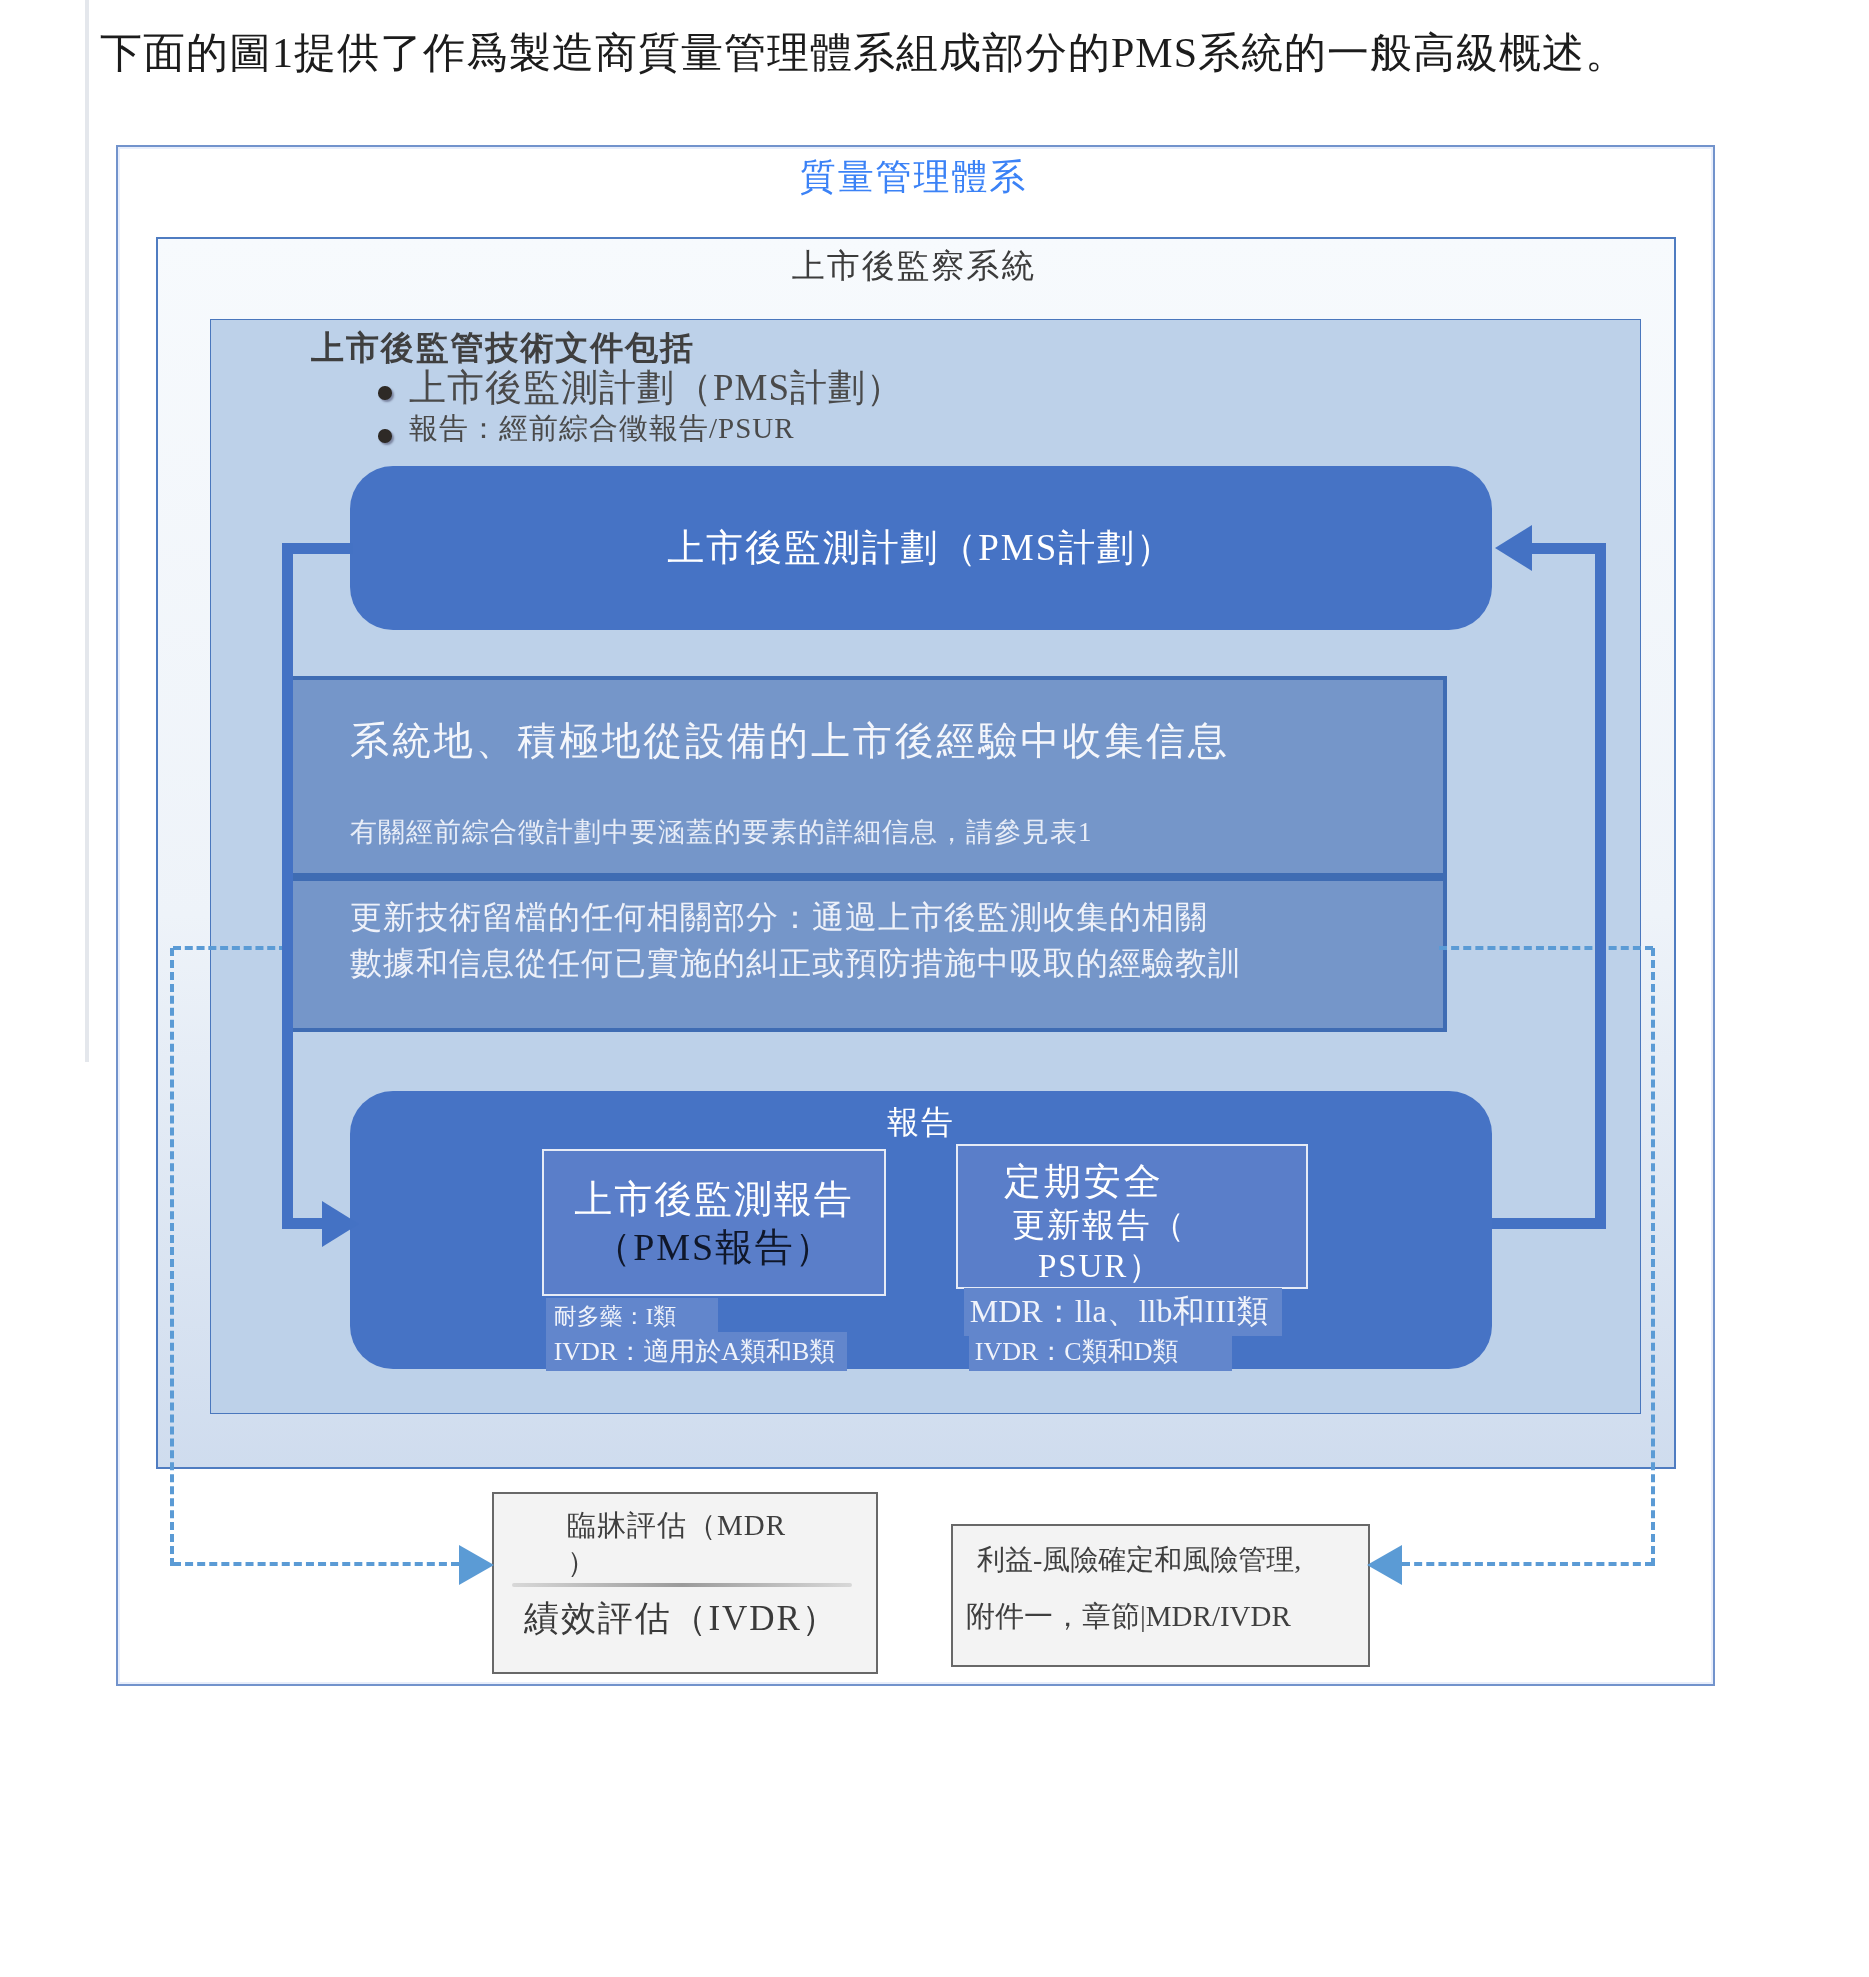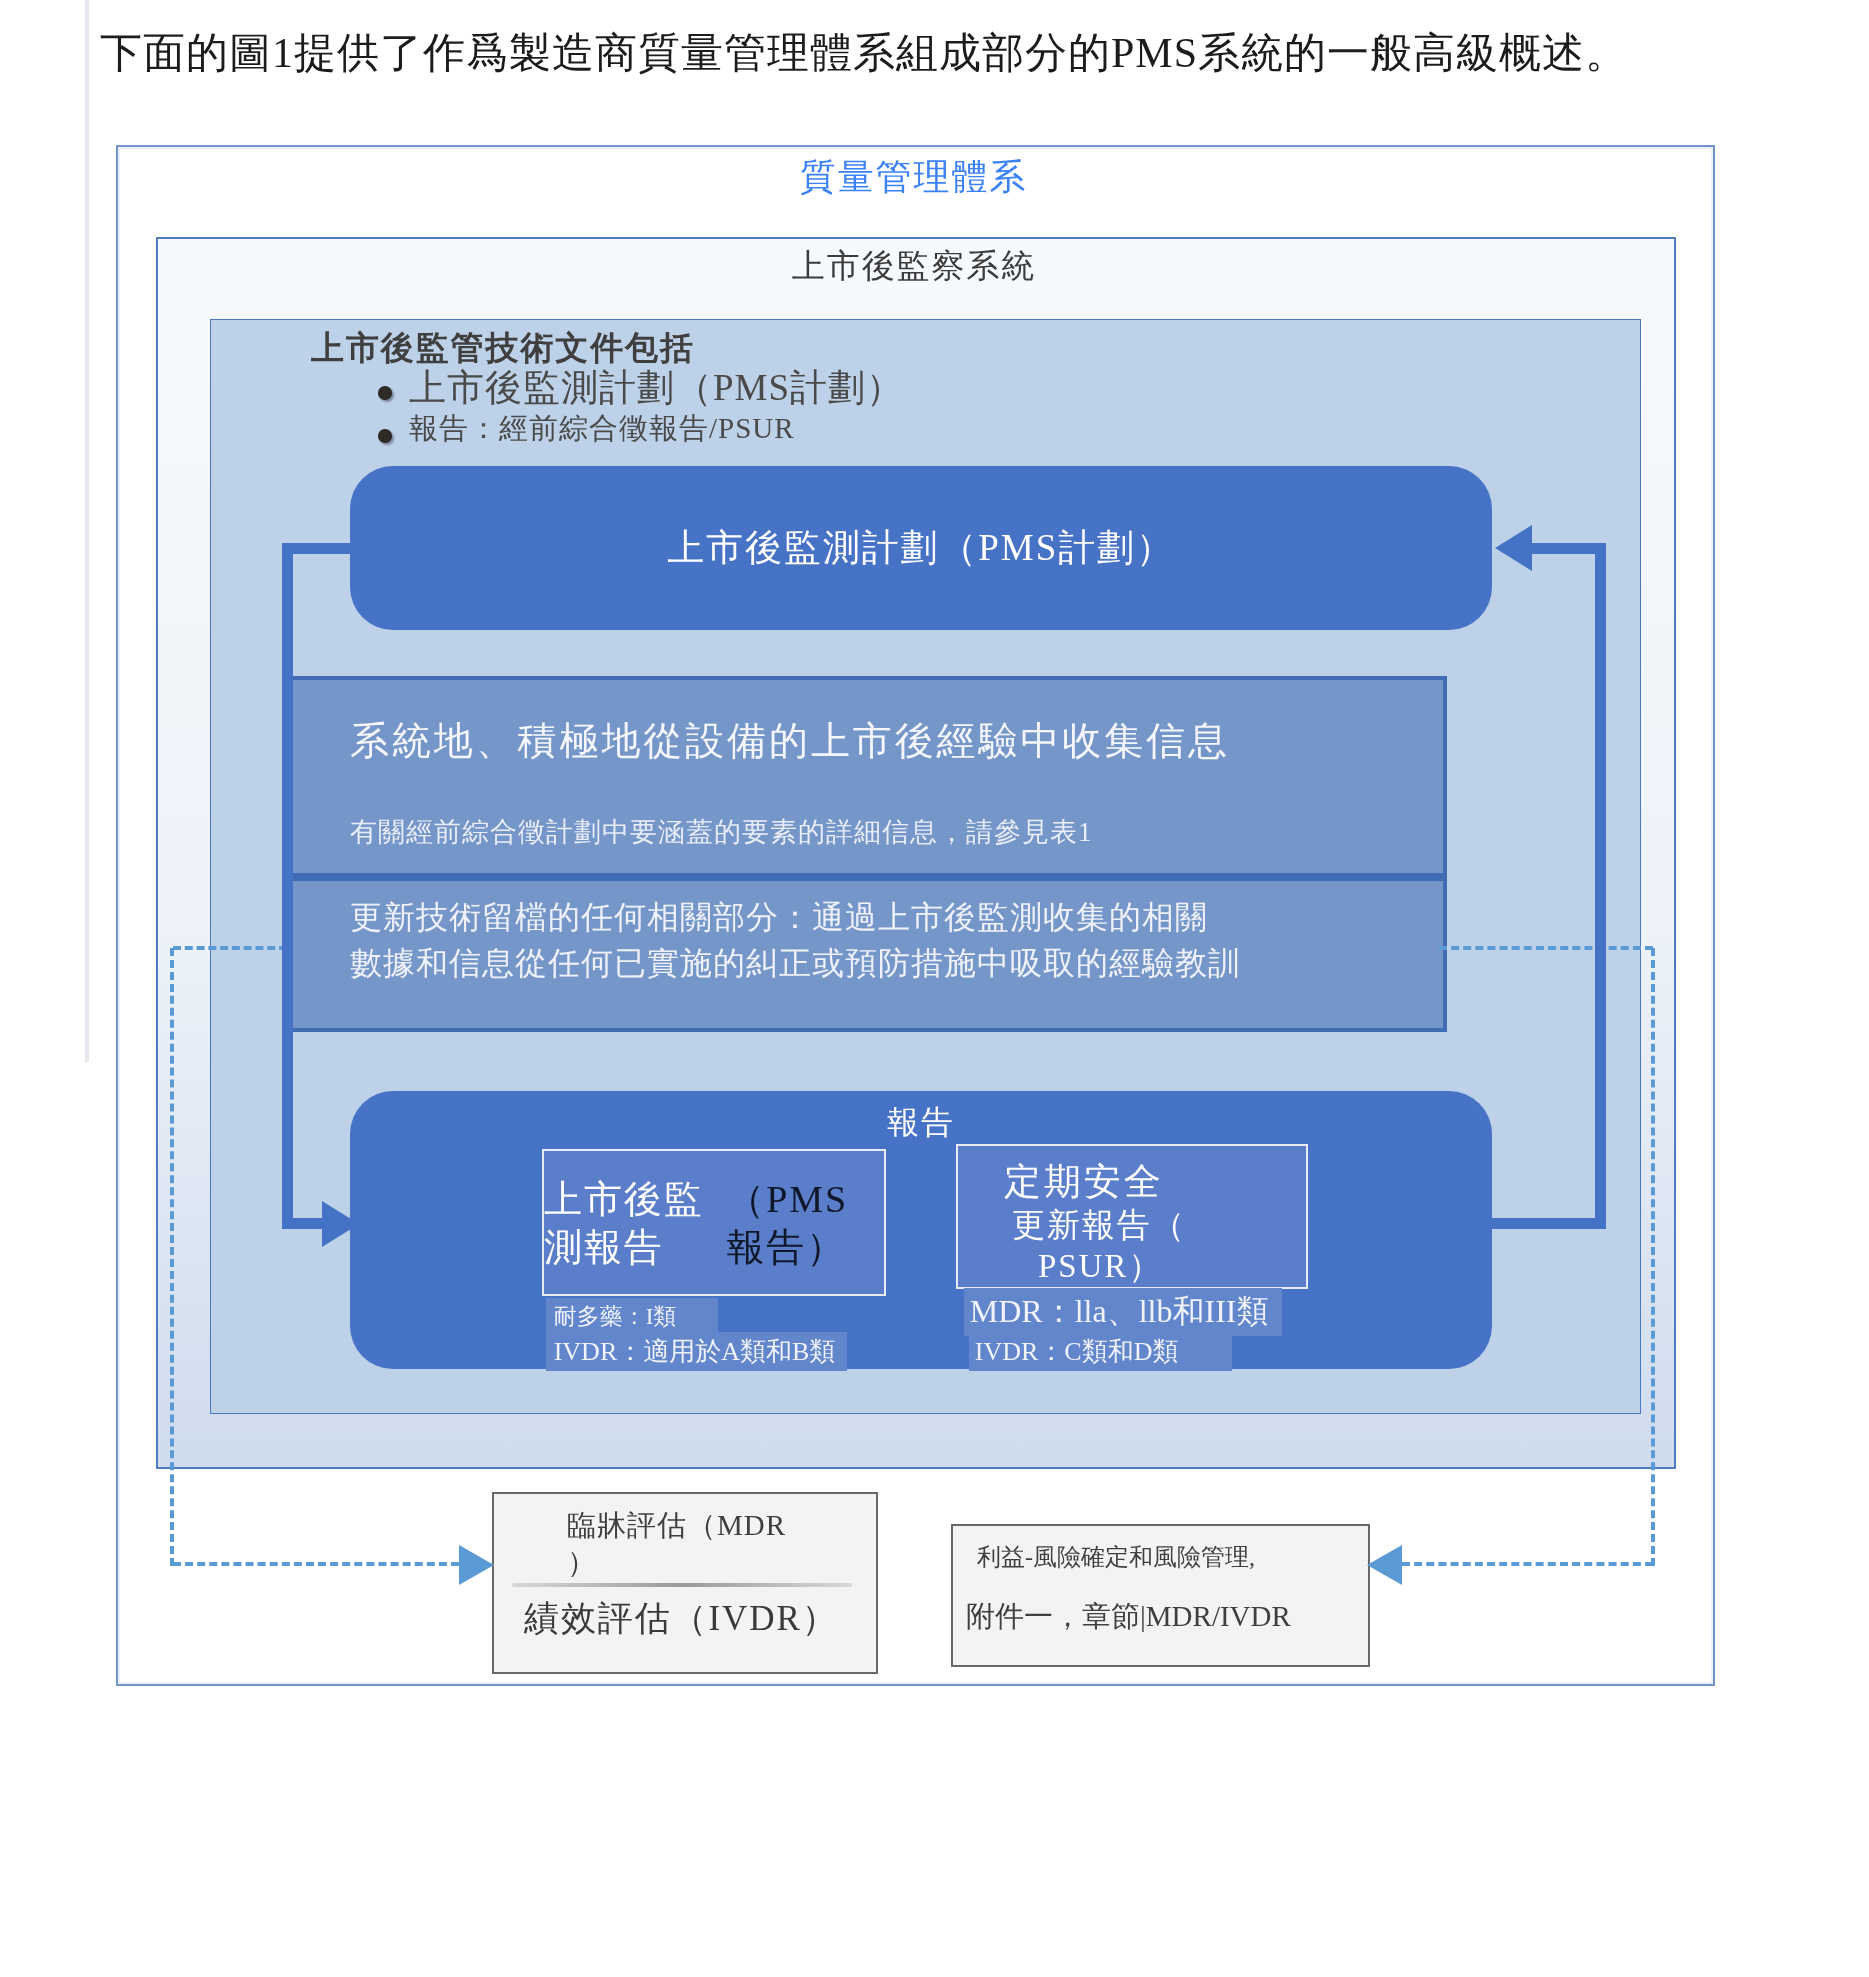--- a/index.html
+++ b/index.html
@@ -30,21 +30,21 @@
   .collect-box{left:287px;top:676px;width:1152px;height:193px;background:#7596c9;border:4.8px solid #3f6cb3;}
   .collect-title{left:350px;top:714px;font-size:39px;color:#f4f6fb;letter-spacing:2.9px;}
   .collect-sub{left:350px;top:814px;font-size:27px;color:#e8edf7;letter-spacing:1px;}
 
   .update-box{left:287px;top:877px;width:1152px;height:147px;background:#7596c9;border:4.8px solid #3f6cb3;}
   .update-text{left:350px;top:894px;font-size:32px;color:#eef1f9;line-height:46px;letter-spacing:1px;}
 
   .report-box{left:350px;top:1091px;width:1142px;height:278px;background:#4673c5;border-radius:43px;}
   .report-label{left:350px;top:1101px;width:1142px;font-size:32px;color:#ffffff;letter-spacing:1.9px;}
 
-  .pms-report-box{left:542px;top:1149px;width:340px;height:143px;background:#5a7ec9;border:2.9px solid #e6ebf6;display:flex;align-items:center;justify-content:center;}
+  .pms-report-box{left:542px;top:1149px;width:340px;height:143px;background:#5a7ec9;border:2.9px solid #e6ebf6;display:flex;flex-direction:column;align-items:center;justify-content:center;}
   .pms-report-box .l1{font-size:38px;color:#fff;letter-spacing:1.9px;line-height:48px;}
   .pms-report-box .l2{font-size:38px;color:#0f172a;letter-spacing:1.9px;line-height:48px;}
 
   .psur-report-box{left:956px;top:1144px;width:348px;height:141px;background:#5a7ec9;border:2.9px solid #e6ebf6;}
   .psur-l1{left:1004px;top:1157px;font-size:37px;color:#fff;letter-spacing:2.9px;}
   .psur-l2{left:1012px;top:1203px;font-size:33px;color:#fff;letter-spacing:1.9px;}
   .psur-l3{left:1012px;top:1244px;font-size:33px;color:#fff;letter-spacing:1.9px;margin-left:26px;}
 
   .note{color:#f0f3fa;background:#6286cc;}
   .note-mdd{left:546px;top:1298px;font-size:23px;padding:2.9px 42px 2.9px 7.7px;}
@@ -53,21 +53,21 @@
   .note-ivdr-r{left:969px;top:1332px;font-size:26px;padding:1.9px 54px 1.9px 5.8px;}
 
   
   .gray-box{background:#f3f3f3;border:2.9px solid #686868;}
   .eval-box{left:492px;top:1492px;width:382px;height:178px;}
   .eval-l1{left:567px;top:1506px;font-size:29px;color:#3f3f3f;letter-spacing:1px;}
   .eval-l2{left:567px;top:1543px;font-size:29px;color:#3f3f3f;}
   .eval-divider{left:512px;top:1583px;width:340px;height:3.9px;background:linear-gradient(90deg,#d8d8d8,#9a9a9a,#d8d8d8);border-radius:1.9px;}
   .eval-l3{left:524px;top:1595px;font-size:35px;color:#3a3a3a;letter-spacing:1.9px;}
   .risk-box{left:951px;top:1524px;width:415px;height:139px;}
-  .risk-l1{left:977px;top:1541px;font-size:24px;color:#3f3f3f;}
+  .risk-l1{left:977px;top:1541px;font-size:28px;color:#3f3f3f;}
   .risk-l2{left:966px;top:1597px;font-size:29px;color:#3f3f3f;}
 
   
   .solid{background:#4472c4;z-index:6;}
   .arr-left-stub{left:282px;top:543px;width:71px;height:10.6px;}
   .arr-left-v{left:282px;top:543px;width:10.6px;height:686px;}
   .arr-left-h{left:282px;top:1218px;width:44px;height:10.6px;}
   .tri{width:0;height:0;z-index:6;}
   .arr-left-head{left:322px;top:1201px;border-top:23px solid transparent;border-bottom:23px solid transparent;border-left:37px solid #4472c4;}
   .arr-right-hbot{left:1492px;top:1218px;width:114px;height:10.6px;}

